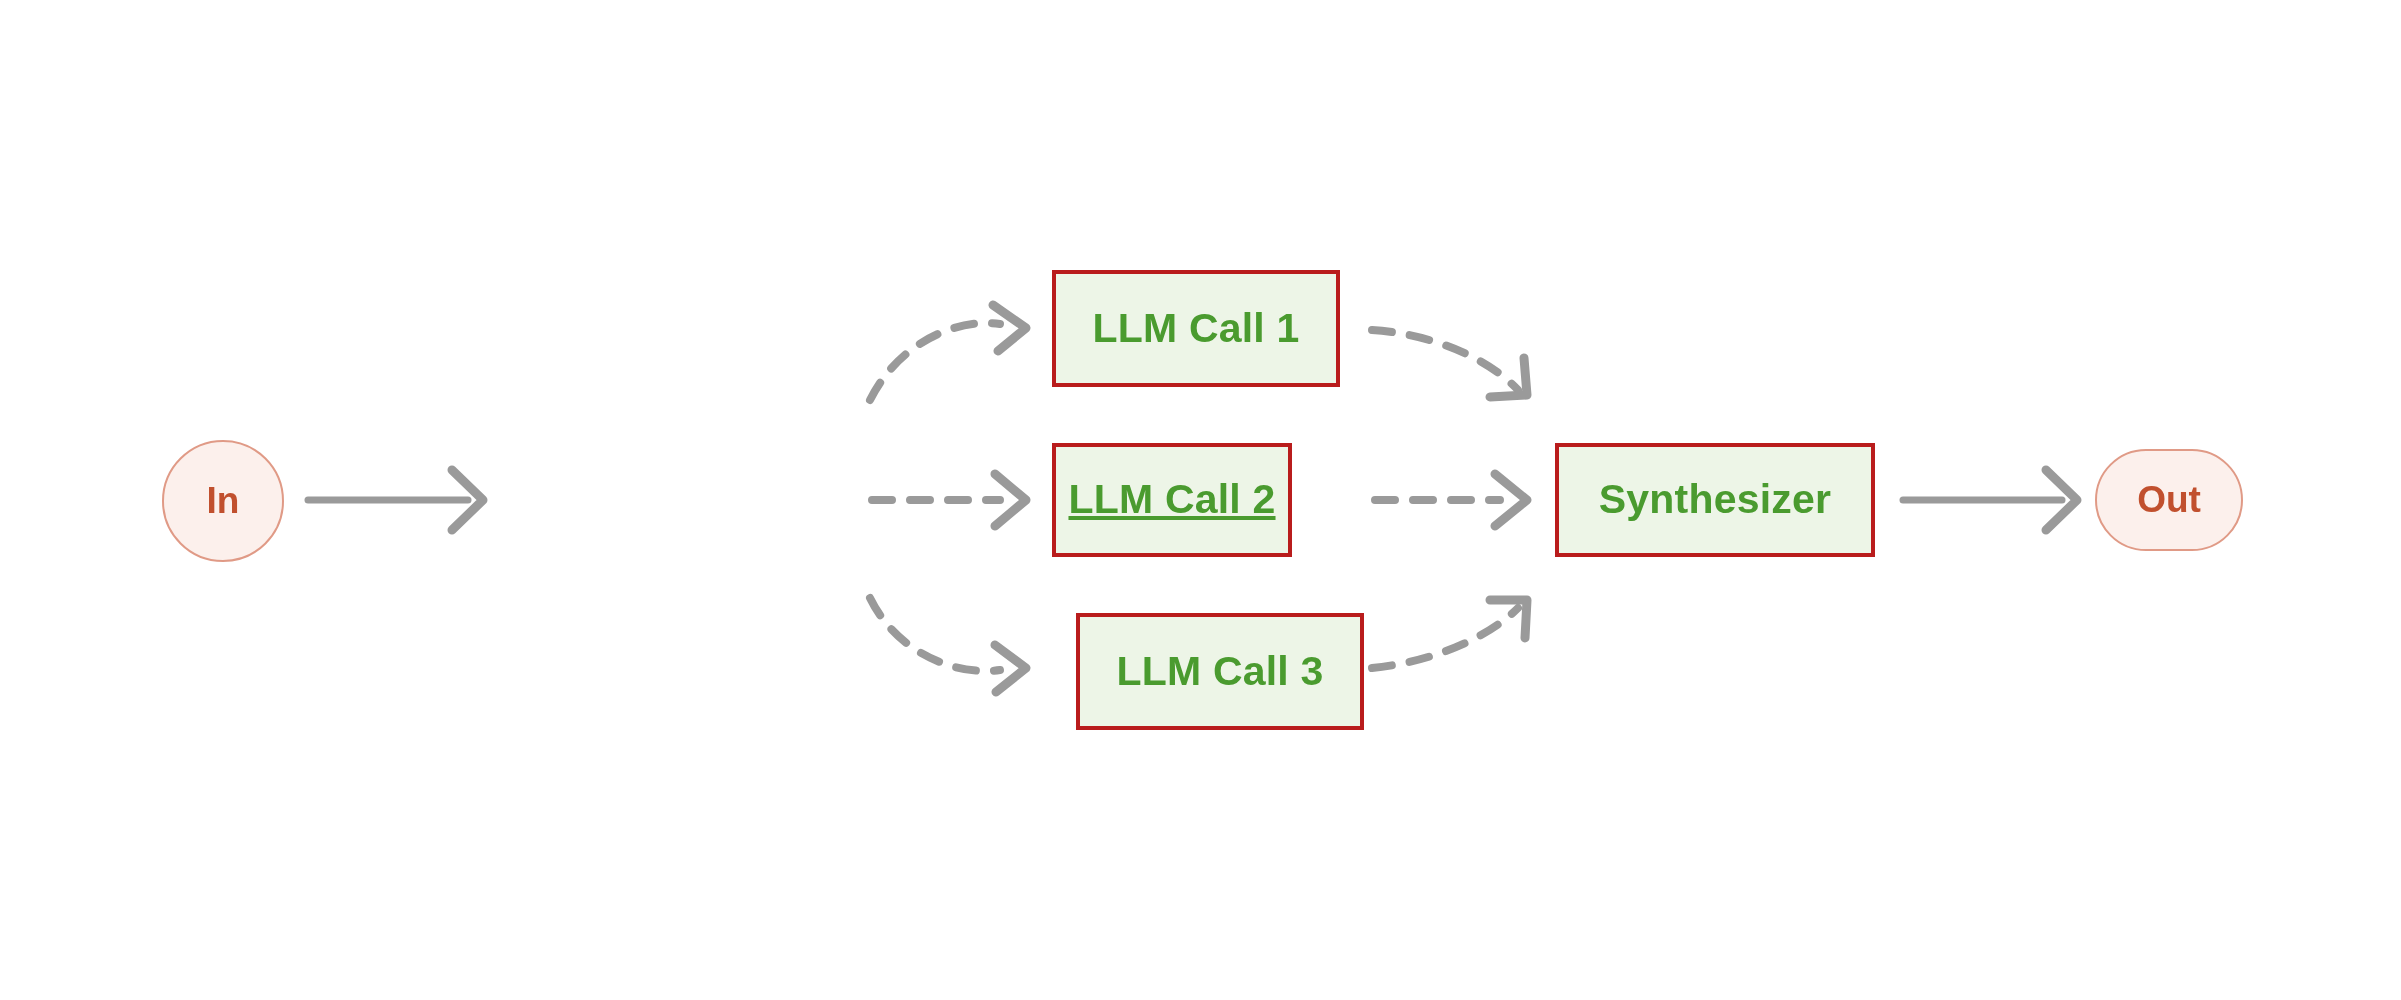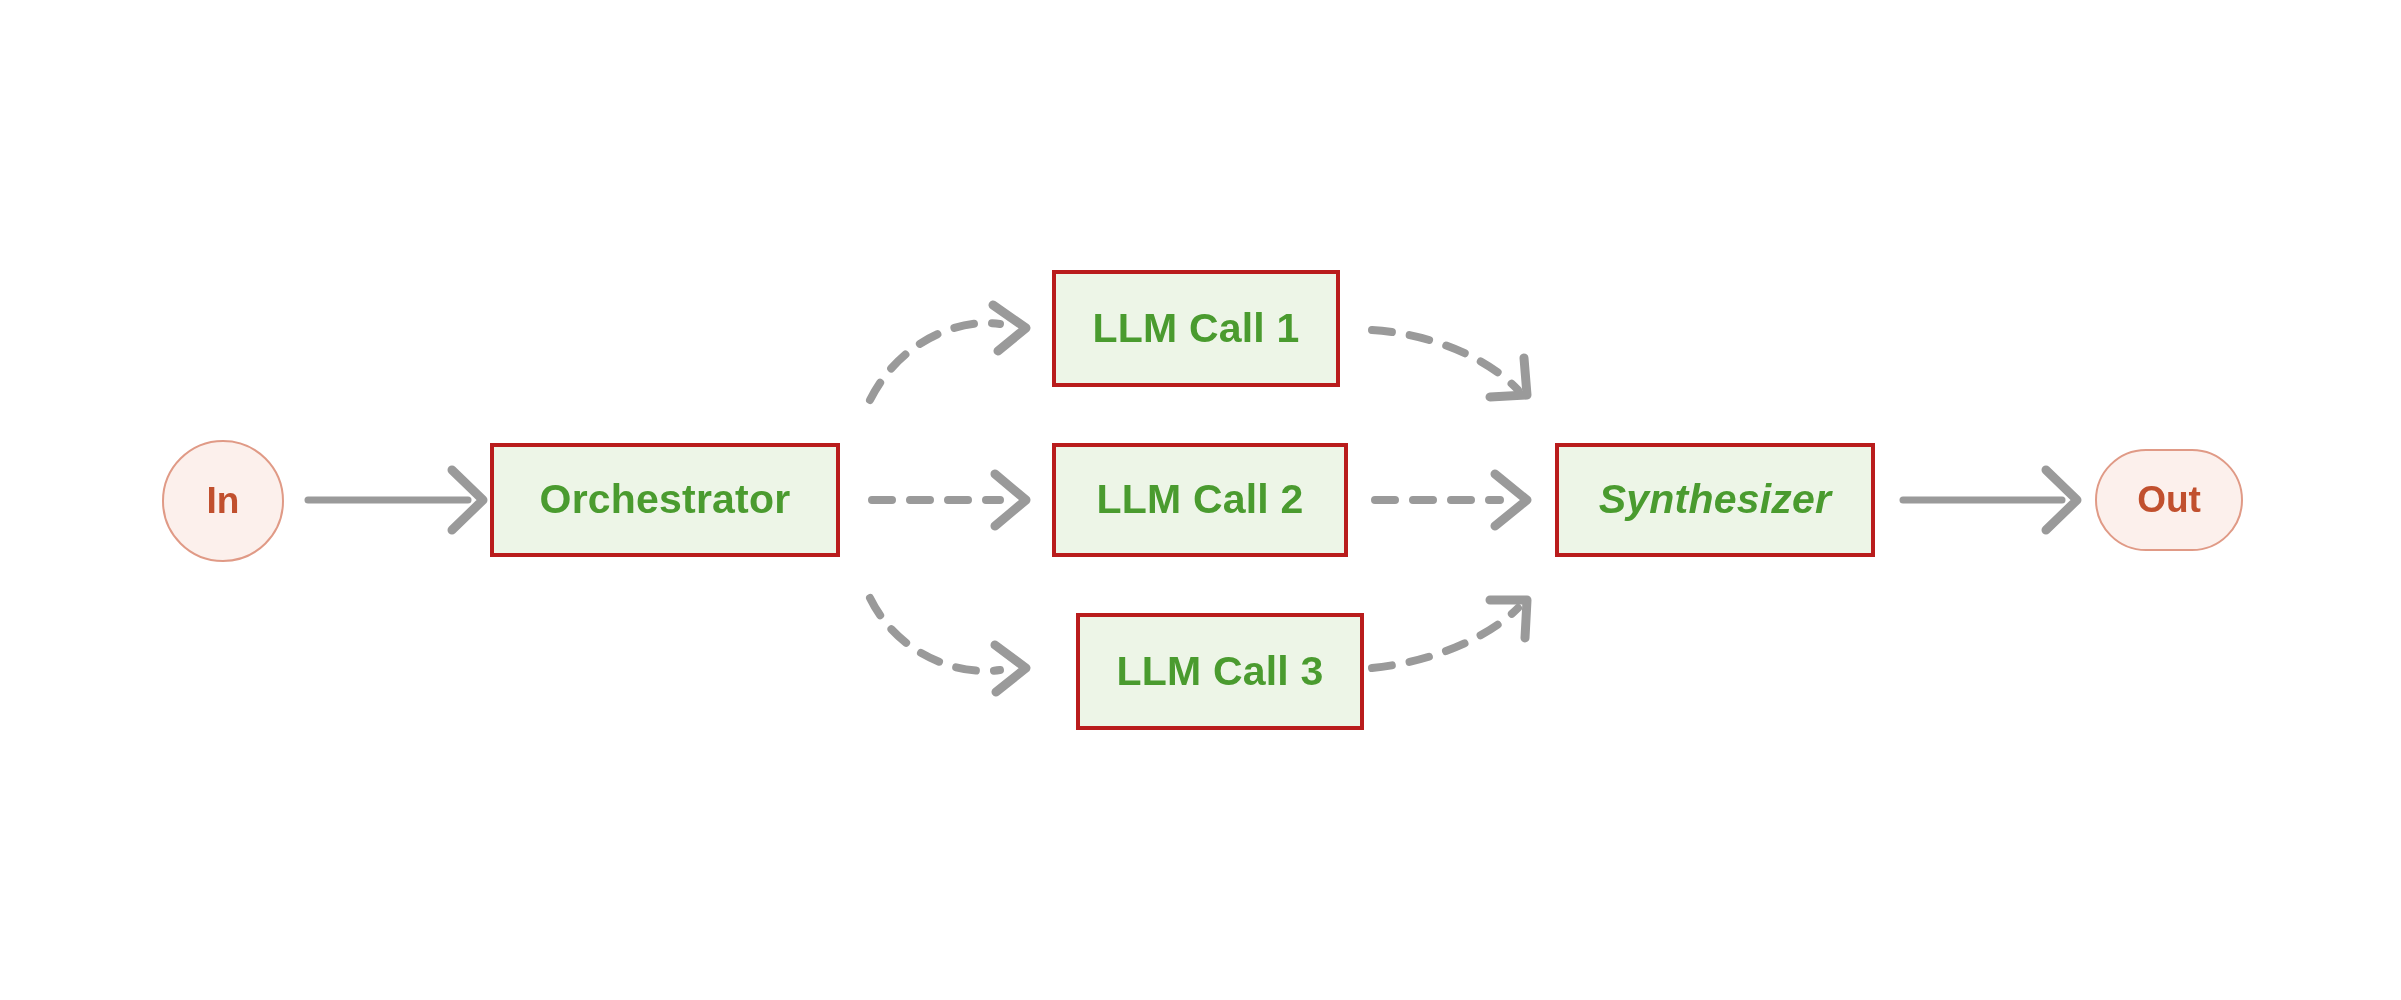--- a/index.html
+++ b/index.html
@@ -51,23 +51,23 @@
     font-weight: bold;
     font-size: 37px;
   }
   .node-circle { border-radius: 50%; }
   .node-pill   { border-radius: 56px; }
 
   
   #node-in          { left: 162px;  top: 440px; width: 122px; height: 122px; }
   #node-orchestrator{ left: 490px;  top: 443px; width: 350px; height: 114px; }
   #node-llm-1       { left: 1052px; top: 270px; width: 288px; height: 117px; }
-  #node-llm-2       { left: 1052px; top: 443px; width: 296px; height: 114px; }
+  #node-llm-2       { left: 1052px; top: 443px; width: 240px; height: 114px; text-decoration: underline; }
   #node-llm-3       { left: 1052px; top: 613px; width: 288px; height: 117px; margin-left: 24px; }
-  #node-synthesizer { left: 1555px; top: 443px; width: 320px; height: 114px; font-style: italic; }
+  #node-synthesizer { left: 1555px; top: 443px; width: 320px; height: 114px; }
   #node-out         { left: 2095px; top: 449px; width: 148px; height: 102px; }
 </style>
 </head>
 <body>
 
 <div id="diagram-root">
 
   <svg id="edge-layer" viewBox="0 0 2401 1000" width="2401" height="1000" xmlns="http://www.w3.org/2000/svg">
 
     <g>
@@ -108,23 +108,20 @@
     <g>
       <line x1="1903" y1="500" x2="2062" y2="500" stroke="#9a9a9a" stroke-width="7" stroke-linecap="round"></line>
       <polyline points="2046,470 2077,500 2046,530" fill="none" stroke="#9a9a9a" stroke-width="9" stroke-linecap="round" stroke-linejoin="round"></polyline>
     </g>
   </svg>
 
   <div class="node node-terminal node-circle" id="node-in">
     <span>In</span>
   </div>
 
-  <div class="node node-process" id="node-orchestrator">
-    <span>Orchestrator</span>
-  </div>
 
   <div class="node node-process" id="node-llm-1">
     <span>LLM Call 1</span>
   </div>
 
   <div class="node node-process" id="node-llm-2">
     <span>LLM Call 2</span>
   </div>
 
   <div class="node node-process" id="node-llm-3">

